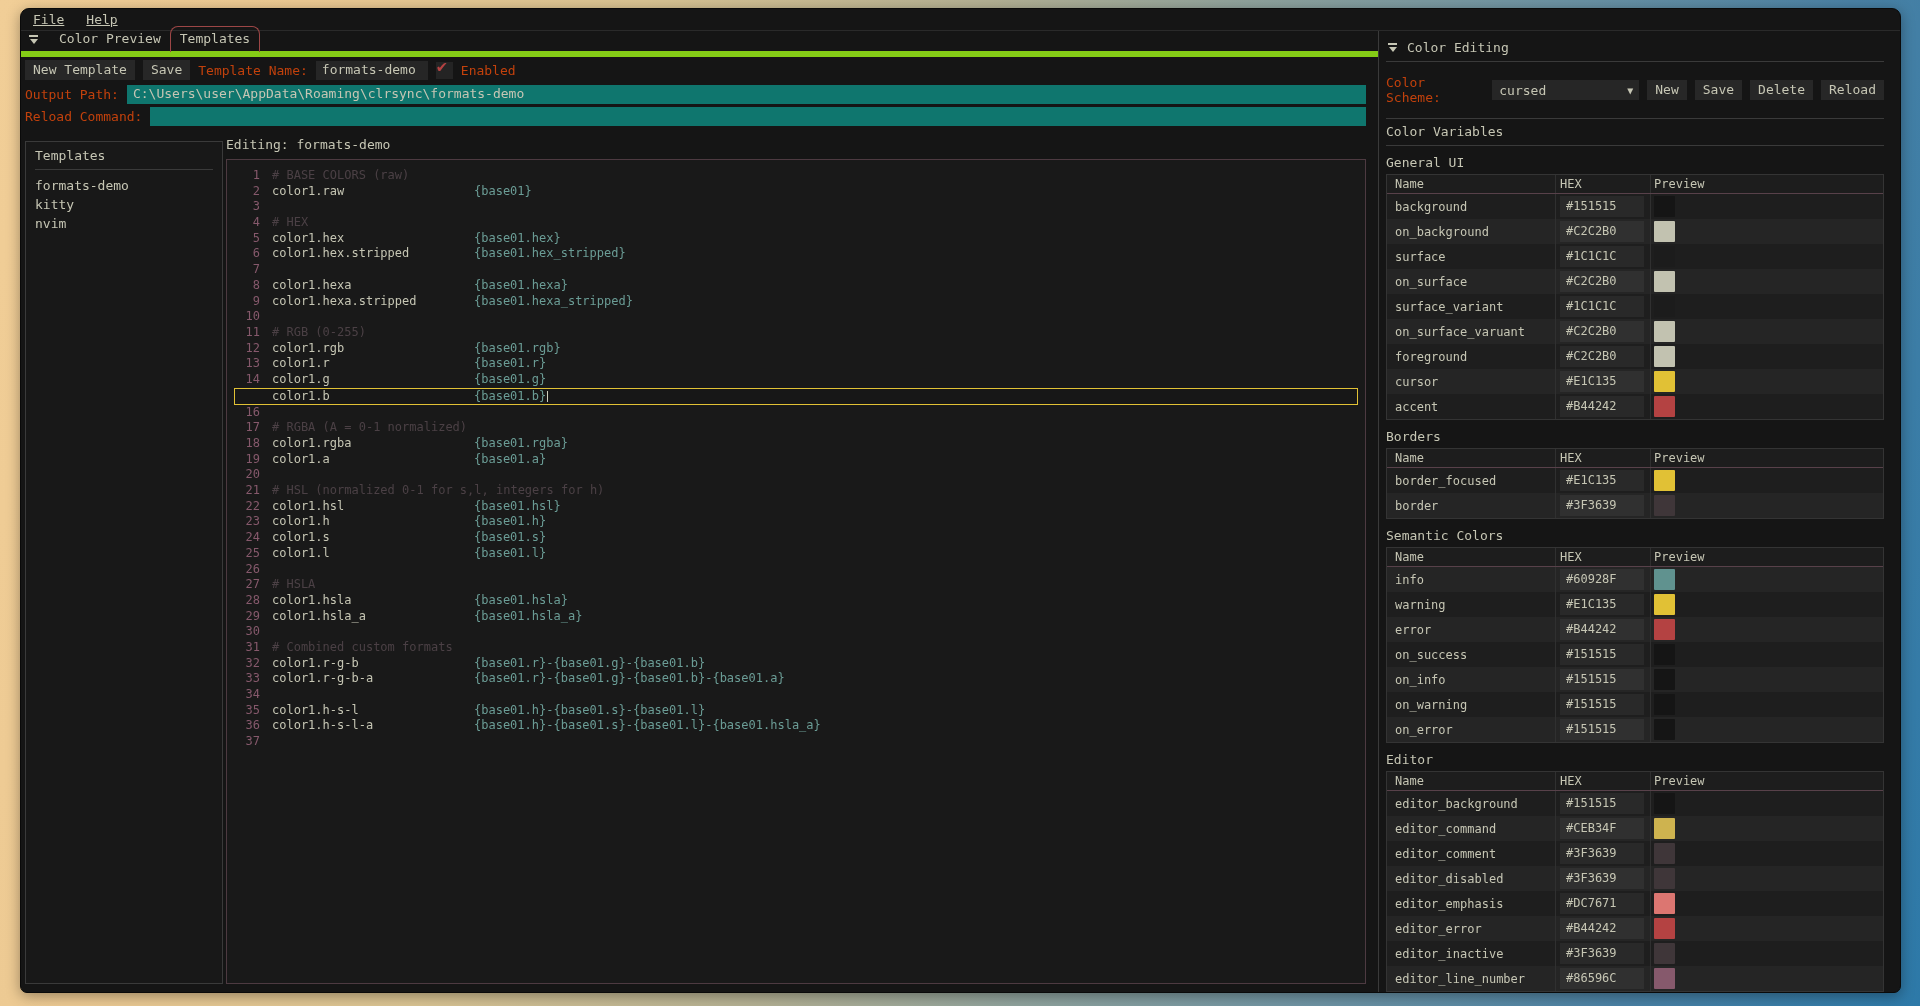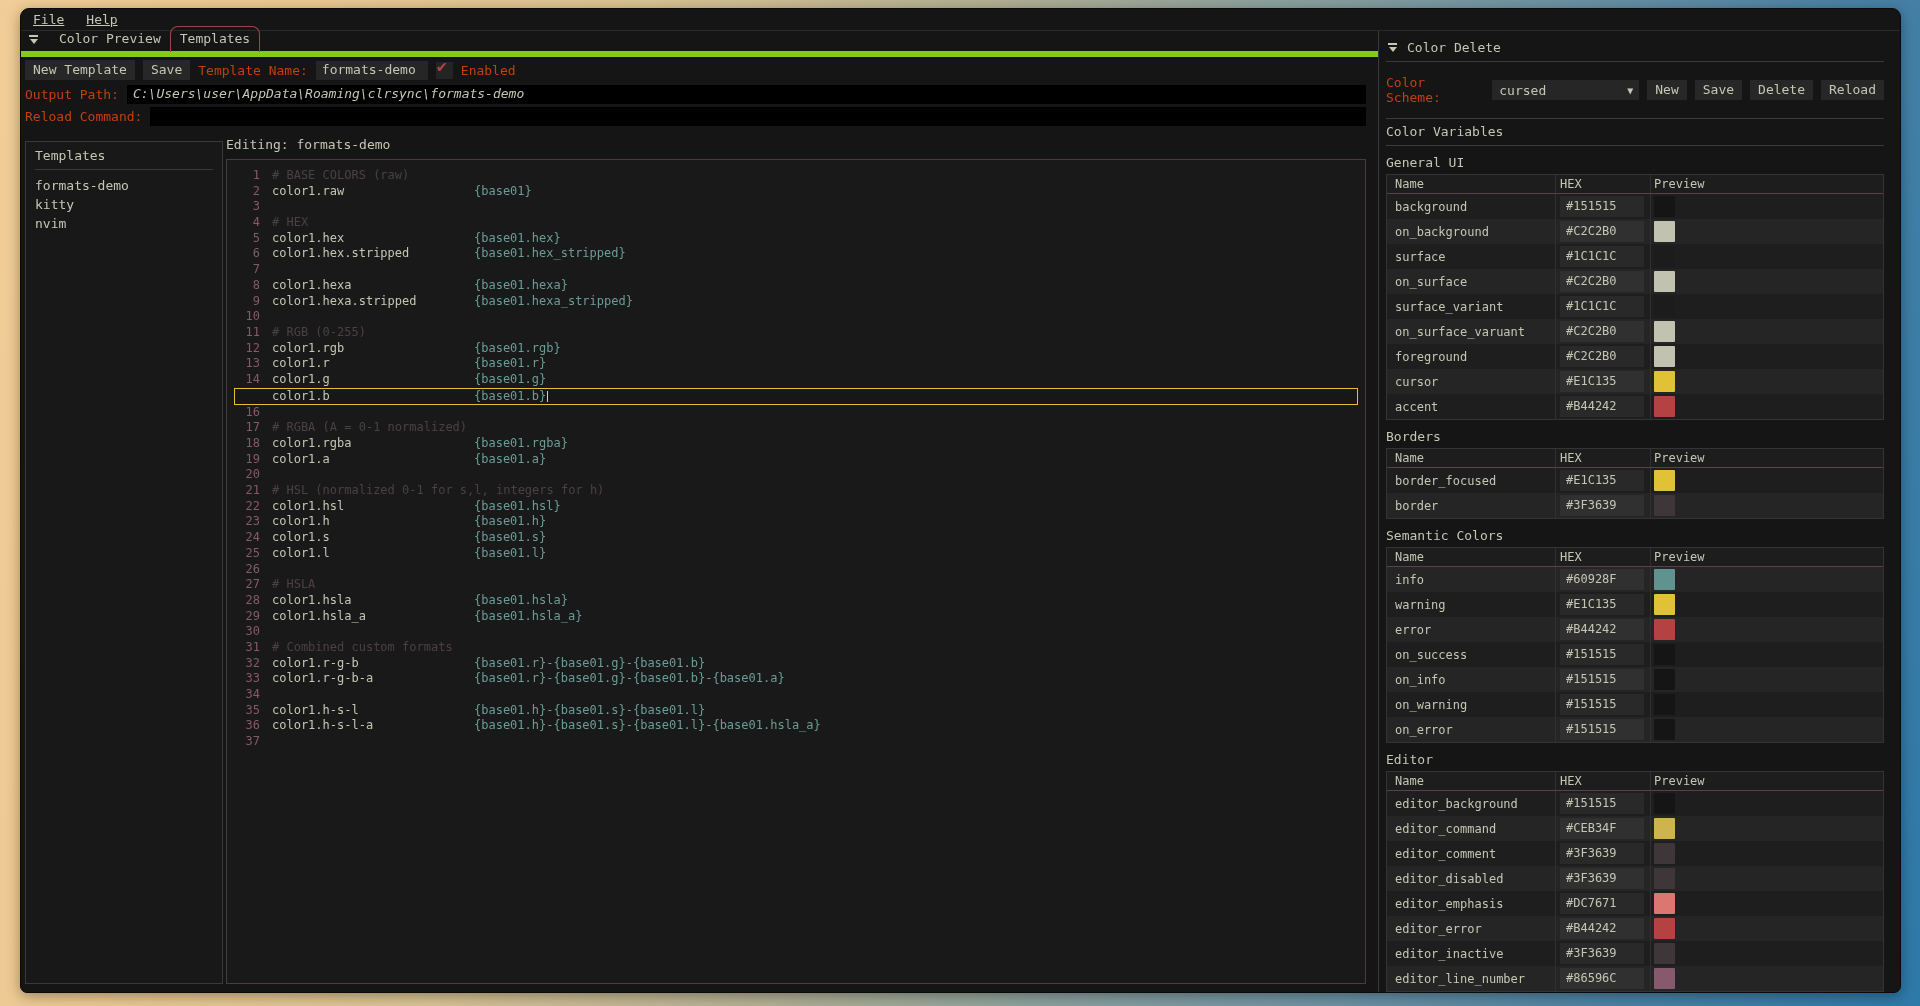--- a/index.html
+++ b/index.html
@@ -32,21 +32,21 @@
   .tab.selected { border:1px solid #9c4646; border-bottom:none; border-radius:8px 8px 0 0; }
   
   .toolbar { height:26px; display:flex; align-items:center; gap:8px; padding:0 6px 0 4px; flex:none; }
   .btn { background:#272727; padding:2px 8px 3px 8px; color:#C6C6B4; cursor:pointer; border:none; font-size:13px; }
   .lbl { color:#c2410c; }
   .tf { background:#262626; border:none; color:#C6C6B4; font-size:13px; padding:2px 6px 3px 6px; height:19px; }
   .tf.name { width:112px; }
   .checkbox { width:17px; height:17px; background:#242424; position:relative; cursor:pointer; flex:none; }
   .checkbox .mark { position:absolute; left:1px; top:-6px; color:#B44242; font-size:17px; }
   .frow { height:22px; display:flex; align-items:center; gap:8px; padding:0 12px 0 4px; flex:none; }
-  .frow .tf.grow { flex:1; background:#000000;font-style:italic; }
+  .frow .tf.grow { flex:1; background:#0f766e; }
   
   .panels { flex:1; position:relative; min-height:0; }
   .tpl-panel { position:absolute; left:4px; top:14px; bottom:8px; width:198px; border:1px solid #3a3a3a; background:#181818; padding:6px 9px; }
   .tpl-title { padding-bottom:6px; border-bottom:1px solid #3a3a3a; margin-bottom:6px; }
   .tpl-item { padding:2px 0; cursor:pointer; }
   .editor-area { position:absolute; left:205px; right:12px; top:10px; bottom:8px; display:flex; flex-direction:column; }
   .editing-title { height:22px; flex:none; }
   .code-box { flex:1; border:1px solid #4d3a41; background:#191919; padding:8px 0 0 0; overflow:hidden; font-size:12px; }
   .cl { height:15.7px; line-height:15.7px; white-space:pre; cursor:text; }
   .ln { display:inline-block; width:33px; text-align:right; margin-right:12px; color:#86596C; }
@@ -179,21 +179,21 @@
       </div>
 
     </div>
 
     <div class="right-panel">
       <div class="rp-header">
         <span class="collapse-icon">
             <span class="ci-bar"></span>
             <span class="ci-tri"></span>
           </span>
-        <span>Color Delete</span>
+        <span>Color Editing</span>
       </div>
       <hr class="sep">
       <div class="scheme-row">
         <span class="lbl">Color Scheme:</span>
         <span class="combo">
           <span class="val">cursed</span>
           <span class="arr">▼</span>
         </span>
         <span id="scheme-buttons" style="display:flex;gap:8px;">
             <button class="btn">New</button>

